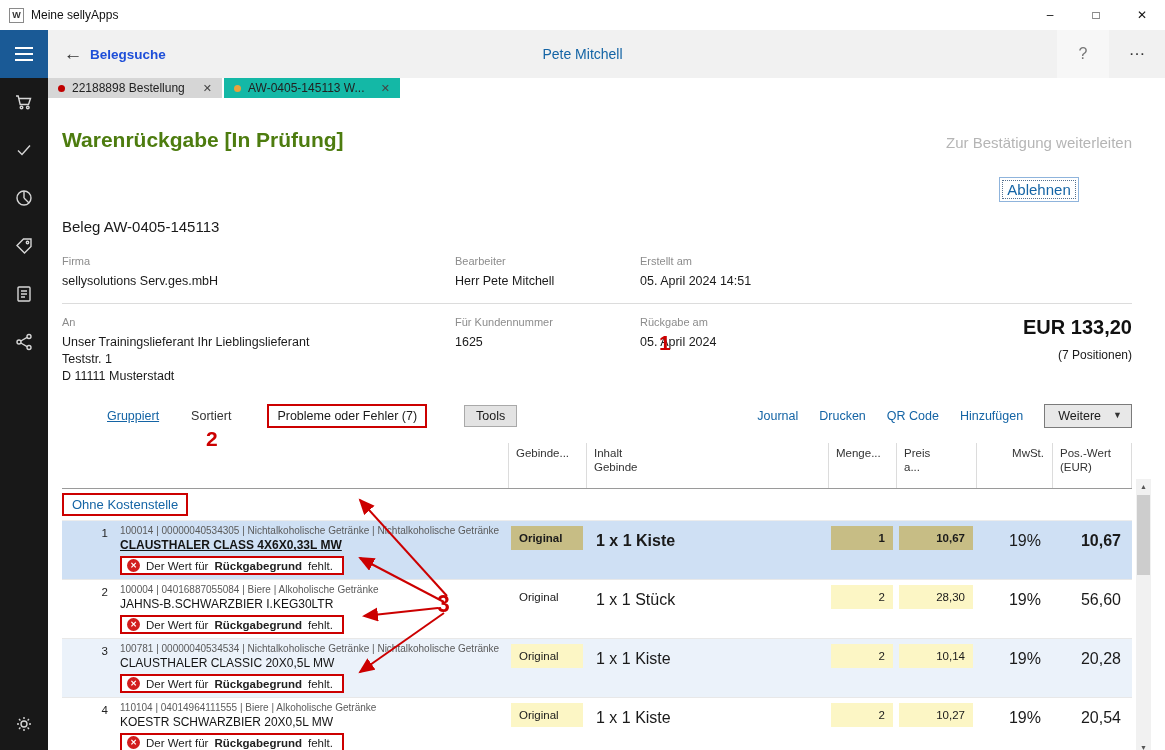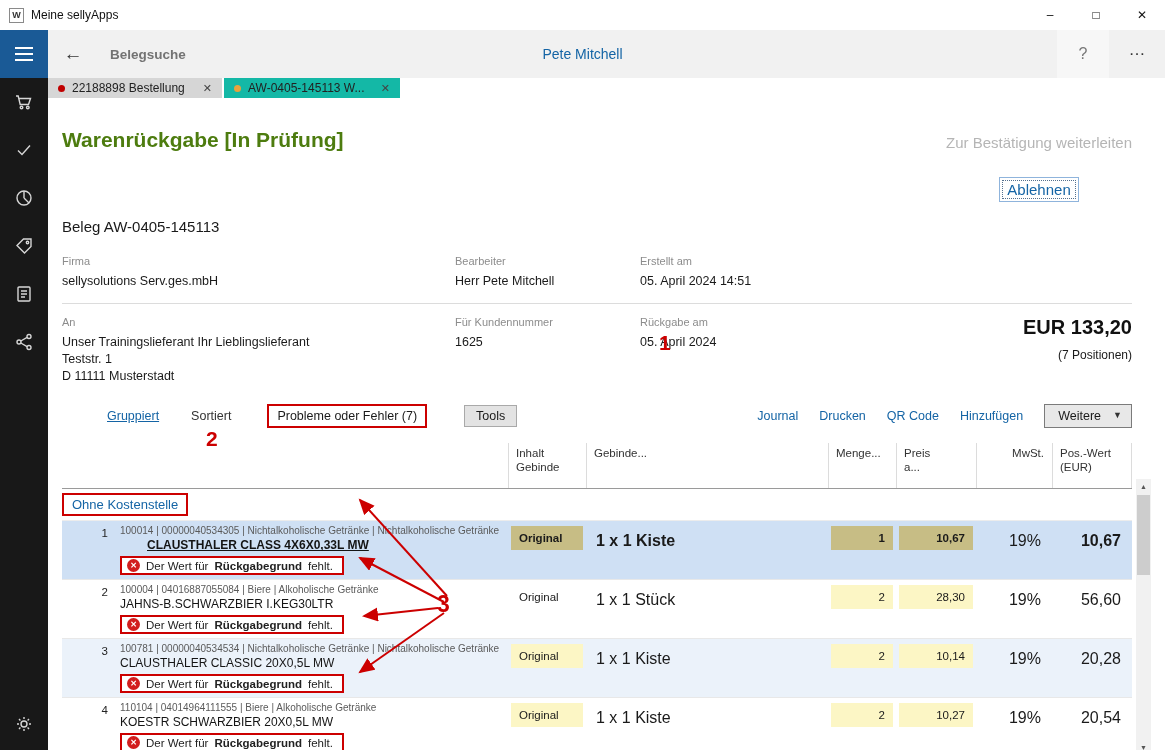--- a/index.html
+++ b/index.html
@@ -11,21 +11,21 @@
   .app-icon { width:15px; height:15px; border:1px solid #8a8a8a; margin-left:9px; font-size:9px; font-weight:bold; color:#333; display:flex; align-items:center; justify-content:center; background:#fff; }
   .titlebar-title { font-size:12px; color:#111; margin-left:7px; }
   .win-controls { margin-left:auto; display:flex; height:30px; }
   .win-btn { width:46px; height:30px; display:flex; align-items:center; justify-content:center; font-size:12px; color:#111; cursor:default; }
 
   
   .appbar { position:absolute; top:30px; left:0; right:0; height:48px; background:#f1f1f1; display:flex; align-items:center; }
   .hamburger { width:48px; height:48px; background:#1a5a96; display:flex; flex-direction:column; align-items:center; justify-content:center; gap:4px; cursor:pointer; }
   .hamburger i { display:block; width:18px; height:2px; background:#fff; }
   .back-btn { width:34px; text-align:center; font-size:19px; color:#333; margin-left:8px; cursor:pointer; }
-  .appbar-title { font-size:13.5px; font-weight:bold; color:#737373; margin-left:20px; }
+  .appbar-title { font-size:13.5px; font-weight:bold; color:#1d4ed8; margin-left:0; }
   .appbar-user { position:absolute; left:50%; transform:translateX(-50%); color:#1464a5; font-size:14px; }
   .appbar-right { margin-left:auto; display:flex; align-items:center; height:48px; }
   .help-btn { width:52px; height:48px; background:#f7f7f7; display:flex; align-items:center; justify-content:center; font-size:16px; color:#777; }
   .more-btn { width:56px; height:48px; display:flex; align-items:center; justify-content:center; font-size:17px; color:#333; padding-bottom:8px; }
 
   
   .sidebar { position:absolute; top:78px; left:0; bottom:0; width:48px; background:#181818; }
   .side-icon { width:48px; height:48px; display:flex; align-items:center; justify-content:center; cursor:pointer; }
   .side-icon svg { stroke:#d6d6d6; fill:none; stroke-width:1.4; }
   .side-gear { position:absolute; bottom:2px; left:0; }
@@ -86,21 +86,21 @@
   .group-box { display:inline-block; border:2px solid #cc0000; color:#1464a5; font-size:13px; padding:2px 8px; cursor:pointer; }
 
   .row { display:grid; grid-template-columns:446px 78px 242px 68px 80px 76px 80px; padding:3px 0 4px; border-bottom:1px solid #e8e8e8; background:#fff; cursor:pointer; }
   .row.alt { background:#ebf2fa; }
   .row.sel { background:#cfe0f4; }
 
   .c-article { position:relative; padding-left:58px; padding-right:8px; }
   .num { position:absolute; left:0; top:3px; width:46px; text-align:right; font-size:11.5px; color:#222; }
   .info { font-size:10px; color:#5a5a5a; line-height:11px; margin-top:1px; white-space:nowrap; overflow:hidden; }
   .name { font-size:12px; color:#141414; line-height:14px; margin-top:2px; white-space:nowrap; }
-  .sel .name { font-weight:bold; text-decoration:underline;margin-left:27px; }
+  .sel .name { font-weight:bold; text-decoration:underline; }
 
   .badge { margin-top:4px; display:inline-flex; align-items:center; gap:6px; border:2px solid #cc0000; background:#fff; padding:1px 9px 1px 5px; font-size:11.5px; color:#222; white-space:nowrap; }
   .xicon { width:13px; height:13px; border-radius:50%; background:#d21e1e; color:#fff; font-size:8px; font-weight:bold; display:flex; align-items:center; justify-content:center; flex:0 0 auto; }
 
   .cellpad { padding:2px 3px 0 3px; }
   .hl { display:block; background:#fcf6c5; padding:6px 8px; font-size:11.5px; color:#1a1a1a; }
   .plain { display:block; padding:6px 8px; font-size:11.5px; color:#1a1a1a; }
   .hl.r, .plain.r { text-align:right; }
   .sel .hl { background:#c7bd85; font-weight:bold; }
   .c-inhalt { padding:8px 10px; font-size:16px; color:#1a1a1a; }
@@ -271,25 +271,25 @@
         <span class="tb-link">Drucken</span>
         <span class="tb-link">QR Code</span>
         <span class="tb-link">Hinzufügen</span>
         <span class="weitere-btn"><span>Weitere</span><span class="chev">▼</span></span>
       </div>
     </div>
 
     <div class="table">
       <div class="thead">
         <div class="th"></div>
+        <div class="th">Gebinde...</div>
         <div class="th">
             <div>Inhalt</div>
             <div>Gebinde</div>
           </div>
-        <div class="th">Gebinde...</div>
         <div class="th">Menge...</div>
         <div class="th">
             <div>Preis</div>
             <div>a...</div>
           </div>
         <div class="th r">MwSt.</div>
         <div class="th">
             <div>Pos.-Wert</div>
             <div>(EUR)</div>
           </div>

